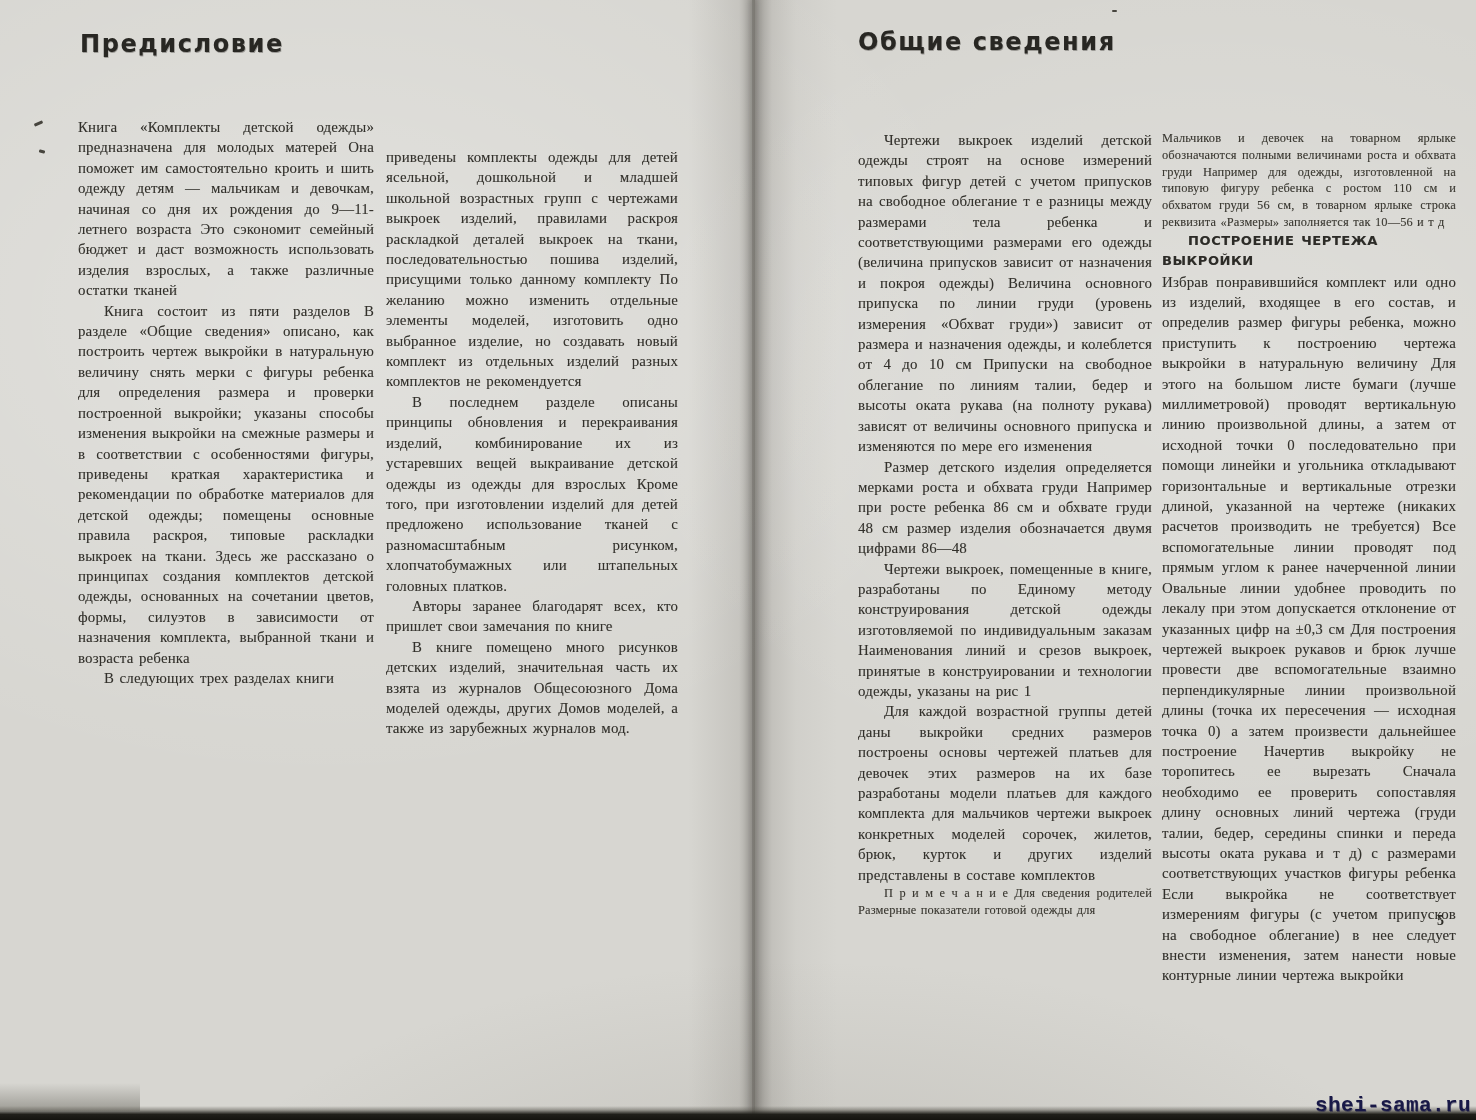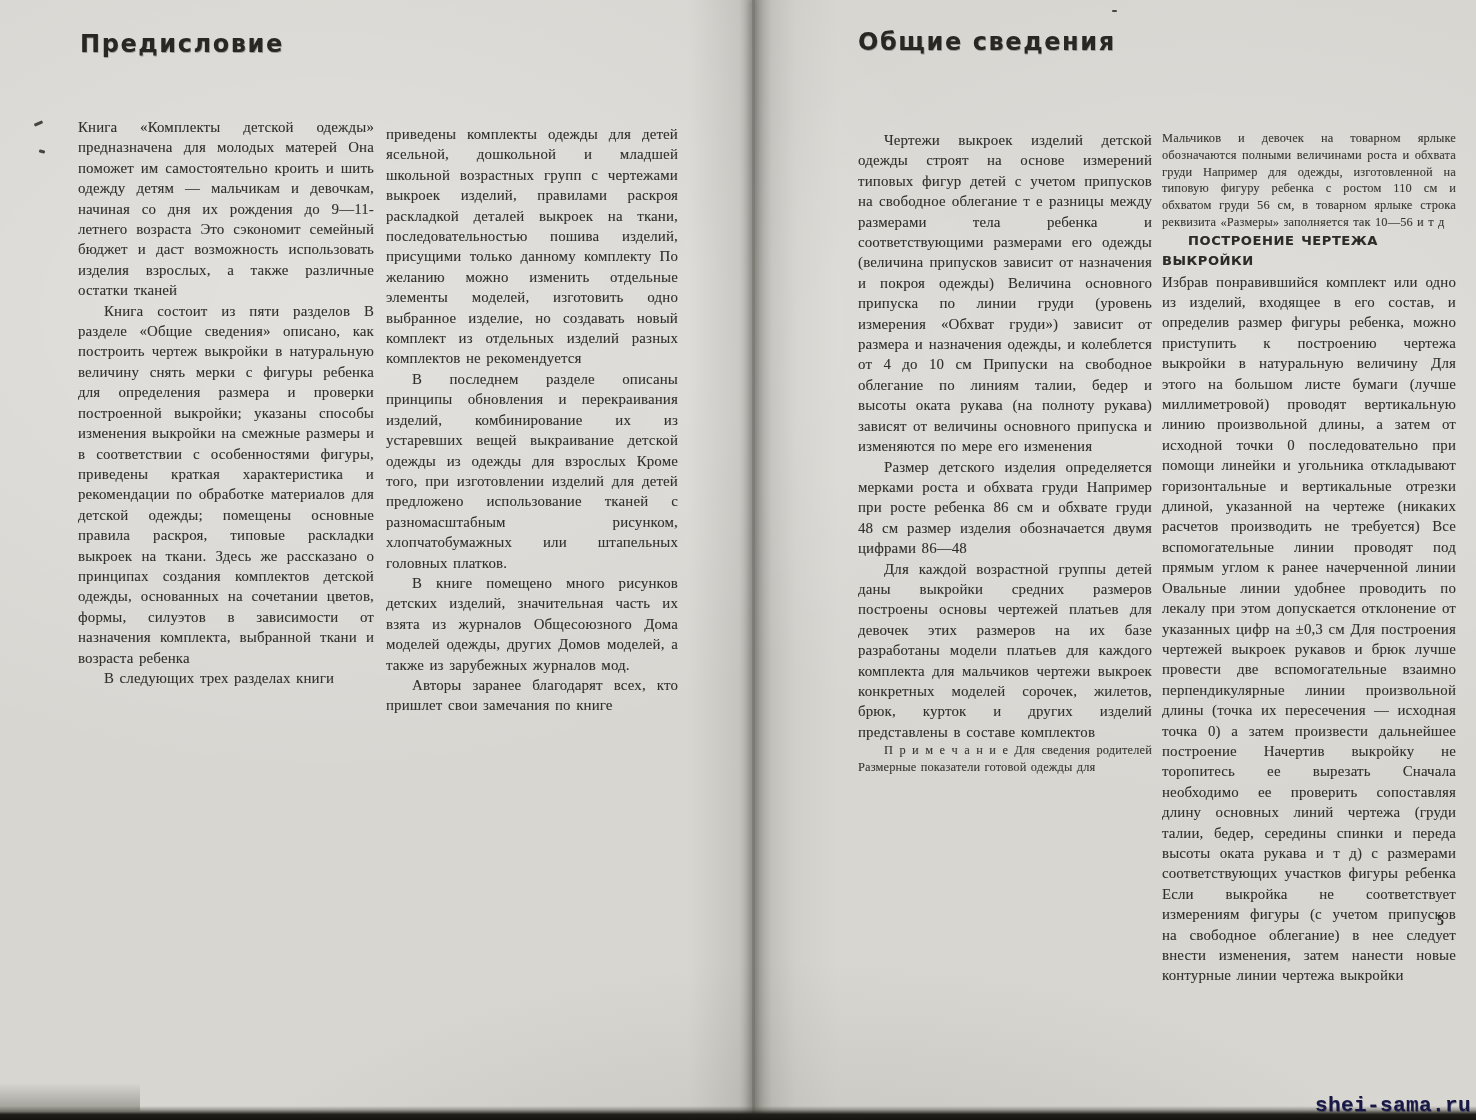--- a/index.html
+++ b/index.html
@@ -87,34 +87,35 @@
 
   <div>
     <div class="page-title" style="left:80px;top:30px;">Предисловие</div>
 
     <div class="col" style="left:78px;top:117px;width:296px;">
       <p class="flush">Книга «Комплекты детской одежды» предназначена для молодых матерей Она поможет им самостоятельно кроить и шить одежду детям — мальчикам и девочкам, начиная со дня их рождения до 9—11-летнего возраста Это сэкономит семейный бюджет и даст возможность использовать изделия взрослых, а также различные остатки тканей</p>
       <p>Книга состоит из пяти разделов В разделе «Общие сведения» описано, как построить чертеж выкройки в натуральную величину снять мерки с фигуры ребенка для определения размера и проверки построенной выкройки; указаны способы изменения выкройки на смежные размеры и в соответствии с особенностями фигуры, приведены краткая характеристика и рекомендации по обработке материалов для детской одежды; помещены основные правила раскроя, типовые раскладки выкроек на ткани. Здесь же рассказано о принципах создания комплектов детской одежды, основанных на сочетании цветов, формы, силуэтов в зависимости от назначения комплекта, выбранной ткани и возраста ребенка</p>
       <p>В следующих трех разделах книги</p>
     </div>
 
-    <div class="col" style="left:386px;top:124px;width:292px;">
+    <div class="col" style="left:386px;top:147px;width:292px;">
       <p class="flush">приведены комплекты одежды для детей ясельной, дошкольной и младшей школьной возрастных групп с чертежами выкроек изделий, правилами раскроя раскладкой деталей выкроек на ткани, последовательностью пошива изделий, присущими только данному комплекту По желанию можно изменить отдельные элементы моделей, изготовить одно выбранное изделие, но создавать новый комплект из отдельных изделий разных комплектов не рекомендуется</p>
       <p>В последнем разделе описаны принципы обновления и перекраивания изделий, комбинирование их из устаревших вещей выкраивание детской одежды из одежды для взрослых Кроме того, при изготовлении изделий для детей предложено использование тканей с разномасштабным рисунком, хлопчатобумажных или штапельных головных платков.</p>
+      <p>Авторы заранее благодарят всех, кто пришлет свои замечания по книге</p>
       <p>В книге помещено много рисунков детских изделий, значительная часть их взята из журналов Общесоюзного Дома моделей одежды, других Домов моделей, а также из зарубежных журналов мод.</p>
-      <p>Авторы заранее благодарят всех, кто пришлет свои замечания по книге</p>
     </div>
   </div>
 
   <div>
     <div class="page-title" style="left:858px;top:28px;">Общие сведения</div>
 
     <div class="col" style="left:858px;top:130px;width:294px;">
       <p>Чертежи выкроек изделий детской одежды строят на основе измерений типовых фигур детей с учетом припусков на свободное облегание т е разницы между размерами тела ребенка и соответствующими размерами его одежды (величина припусков зависит от назначения и покроя одежды) Величина основного припуска по линии груди (уровень измерения «Обхват груди») зависит от размера и назначения одежды, и колеблется от 4 до 10 см Припуски на свободное облегание по линиям талии, бедер и высоты оката рукава (на полноту рукава) зависят от величины основного припуска и изменяются по мере его изменения</p>
       <p>Размер детского изделия определяется мерками роста и обхвата груди Например при росте ребенка 86 см и обхвате груди 48 см размер изделия обозначается двумя цифрами 86—48</p>
+      <p>Чертежи выкроек, помещенные в книге, разработаны по Единому методу конструирования детской одежды изготовляемой по индивидуальным заказам Наименования линий и срезов выкроек, принятые в конструировании и технологии одежды, указаны на рис 1</p>
       <p>Для каждой возрастной группы детей даны выкройки средних размеров построены основы чертежей платьев для девочек этих размеров на их базе разработаны модели платьев для каждого комплекта для мальчиков чертежи выкроек конкретных моделей сорочек, жилетов, брюк, курток и других изделий представлены в составе комплектов</p>
       <p class="note">П р и м е ч а н и е   Для сведения родителей Размерные показатели готовой одежды для</p>
     </div>
 
     <div class="col" style="left:1162px;top:130px;width:294px;">
       <p class="note flush" style="margin-top:0;">Мальчиков и девочек на товарном ярлыке обозначаются полными величинами роста и обхвата груди Например для одежды, изготовленной на типовую фигуру ребенка с ростом 110 см и обхватом груди 56 см, в товарном ярлыке строка реквизита «Размеры» заполняется так 10—56 и т д</p>
       <p class="section-heading">ПОСТРОЕНИЕ ЧЕРТЕЖА ВЫКРОЙКИ</p>
       <p class="flush">Избрав понравившийся комплект или одно из изделий, входящее в его состав, и определив размер фигуры ребенка, можно приступить к построению чертежа выкройки в натуральную величину Для этого на большом листе бумаги (лучше миллиметровой) проводят вертикальную линию произвольной длины, а затем от исходной точки 0 последовательно при помощи линейки и угольника откладывают горизонтальные и вертикальные отрезки длиной, указанной на чертеже (никаких расчетов производить не требуется) Все вспомогательные линии проводят под прямым углом к ранее начерченной линии Овальные линии удобнее проводить по лекалу при этом допускается отклонение от указанных цифр на ±0,3 см Для построения чертежей выкроек рукавов и брюк лучше провести две вспомогательные взаимно перпендикулярные линии произвольной длины (точка их пересечения — исходная точка 0) а затем произвести дальнейшее построение Начертив выкройку не торопитесь ее вырезать Сначала необходимо ее проверить сопоставляя длину основных линий чертежа (груди талии, бедер, середины спинки и переда высоты оката рукава и т д) с размерами соответствующих участков фигуры ребенка Если выкройка не соответствует измерениям фигуры (с учетом припусков на свободное облегание) в нее следует внести изменения, затем нанести новые контурные линии чертежа выкройки</p>
     </div>
 

